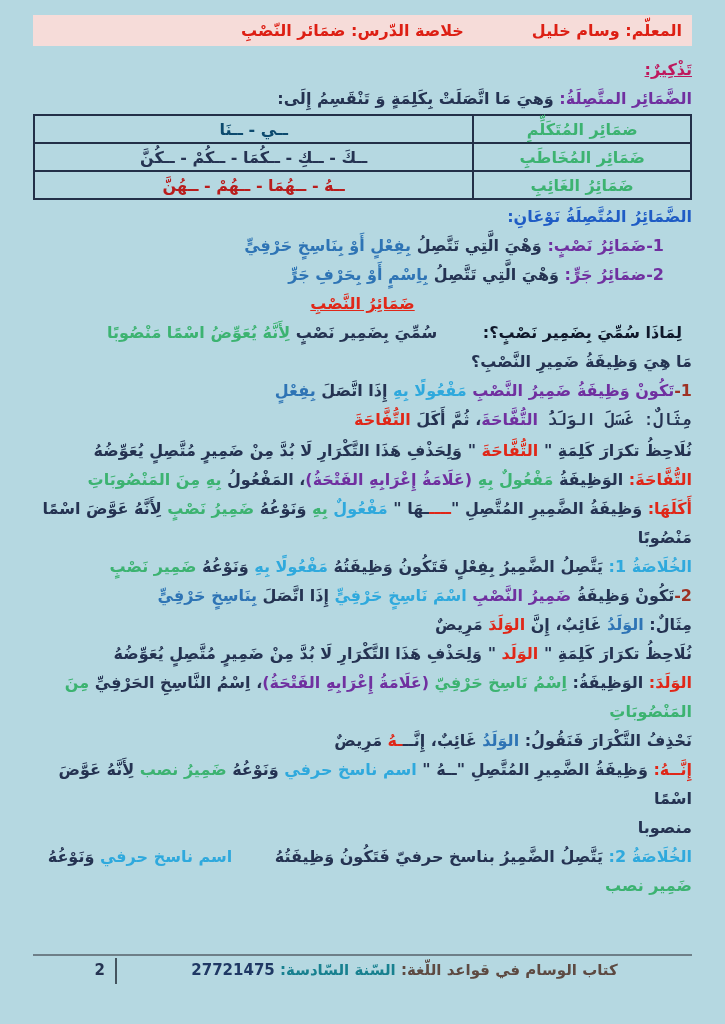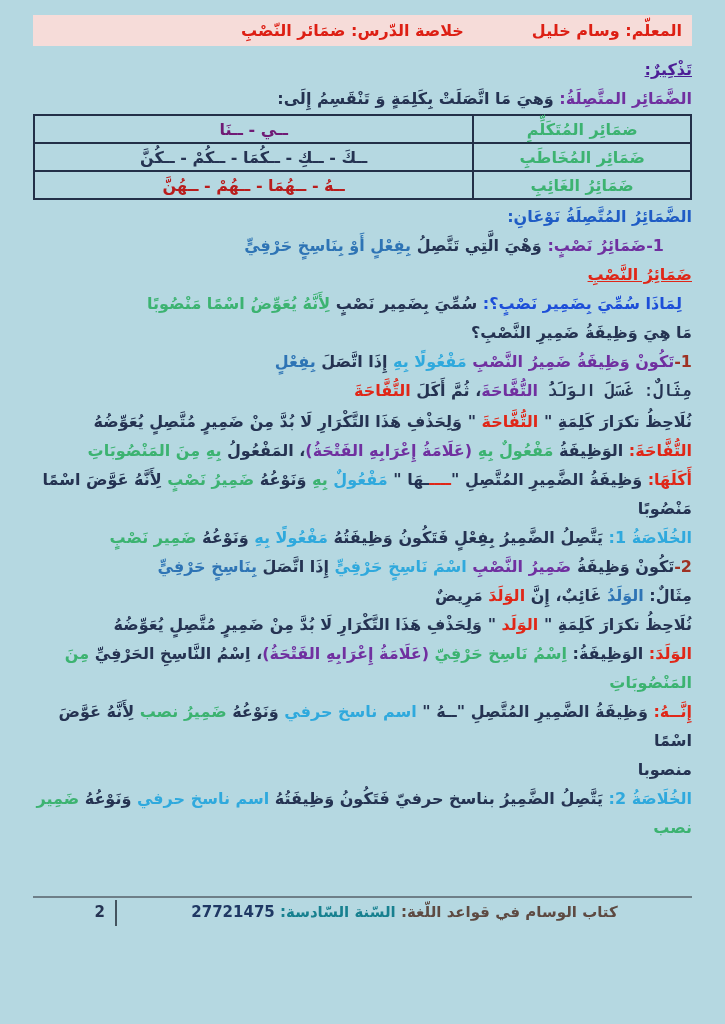--- a/index.html
+++ b/index.html
@@ -29,61 +29,63 @@
 <div class="page" style="background: rgb(181, 216, 225);">
 
   <div class="header-bar" style="background: rgb(246, 220, 217);">
     <span style="color: rgb(221, 31, 20);">المعلّم: وسام خليل</span>
     <span style="color: rgb(221, 31, 20);">خلاصة الدّرس: ضمَائر النّصْبِ</span>
   </div>
 
   <div class="content">
 
     <div>
-        <div class="line"><span style="color: #4c1d95; text-decoration: underline;">تَذْكِيرٌ:</span></div>
+        <div class="line"><span style="color: #be185d; text-decoration: underline;">تَذْكِيرٌ:</span></div>
         <div class="line"><span style="color: rgb(112, 48, 160);">الضَّمَائِر المتَّصِلَةُ: </span><span style="color: rgb(37, 51, 82);">وَهيَ مَا اتَّصَلَتْ بِكَلِمَةٍ وَ تَنْقَسِمُ إِلَى:</span></div>
       </div>
 
     <table class="pron">
       <tbody>
           <tr>
         <td class="lbl" style="color: rgb(60, 179, 113);">ضمَائِر المُتَكَلِّمِ</td>
-        <td style="color: #701a75;">ــي - ــنَا</td>
+        <td style="color: #0c4a6e;">ــي - ــنَا</td>
       </tr>
       <tr>
         <td class="lbl" style="color: rgb(60, 179, 113);">ضَمَائِر المُخَاطَبِ</td>
         <td style="color: rgb(37, 51, 82);">ــكَ - ــكِ - ــكُمَا - ــكُمْ - ــكُنَّ</td>
       </tr>
       <tr>
         <td class="lbl" style="color: rgb(60, 179, 113);">ضَمَائِرُ الغَائِبِ</td>
         <td style="color: #b91c1c;">ــهُ - ــهُمَا - ــهُمْ - ــهُنَّ</td>
       </tr>
     </tbody>
       </table>
 
     <div>
         <div class="line"><span style="color: rgb(31, 92, 197);">الضَّمَائِرُ المُتَّصِلَةُ نَوْعَانِ:</span></div>
         <div class="line" style="padding-right: 28px;"><span style="color: rgb(112, 48, 160);">1-ضَمَائِرُ نَصْبٍ: </span><span style="color: rgb(37, 51, 82);">وَهْيَ الَّتِي تَتَّصِلُ </span><span style="color: rgb(46, 116, 181);">بِفِعْلٍ أَوْ بِنَاسِخٍ حَرْفِيٍّ</span></div>
-        <div class="line" style="text-align: right;"><span style="color: rgb(224, 39, 24); text-decoration: underline;">ضَمَائِرُ النَّصْبِ</span></div>
-        <div class="line" style="padding-right: 10px;"><span style="color: #1d4ed8;">لِمَاذَا سُمِّيَ بِضَمِير نَصْبٍ؟: </span><span style="color: rgb(37, 51, 82);">سُمِّيَ بِضَمِير نَصْبٍ </span><span style="color: rgb(60, 179, 113);">لِأَنَّهُ يُعَوِّضُ اسْمًا مَنْصُوبًا</span></div>
+        <div class="line" style="padding-right: 28px;"><span style="color: rgb(112, 48, 160);">2-ضمَائِرُ جَرٍّ: </span><span style="color: rgb(37, 51, 82);">وَهْيَ الَّتِي تَتَّصِلُ </span><span style="color: rgb(46, 116, 181);">بِاِسْمٍ أَوْ بِحَرْفِ جَرٍّ</span></div>
+        <div class="line" style="text-align: center;"><span style="color: rgb(224, 39, 24); text-decoration: underline;">ضَمَائِرُ النَّصْبِ</span></div>
+        <div class="line" style="padding-right: 10px;"><span style="color: #0f172a; margin-left: 40px;">لِمَاذَا سُمِّيَ بِضَمِير نَصْبٍ؟: </span><span style="color: rgb(37, 51, 82);">سُمِّيَ بِضَمِير نَصْبٍ </span><span style="color: rgb(60, 179, 113);">لِأَنَّهُ يُعَوِّضُ اسْمًا مَنْصُوبًا</span></div>
         <div class="line"><span style="color: rgb(37, 51, 82);">مَا هِيَ وَظِيفَةُ ضَمِيرِ النَّصْبِ؟</span></div>
         <div class="line"><span style="color: rgb(158, 49, 35);">1-</span><span style="color: rgb(112, 48, 160);">تَكُونْ وَظِيفَةُ ضَمِيرُ النَّصْبِ </span><span style="color: rgb(47, 169, 221);">مَفْعُولًا بِهِ </span><span style="color: rgb(37, 51, 82);">إِذَا اتَّصَلَ </span><span style="color: rgb(46, 116, 181);">بِفِعْلٍ</span></div>
         <div class="line"><span style="color: rgb(37, 51, 82); font-family: Liberation Mono, monospace;">مِثَالٌ: غَسَلَ الوَلَدُ </span><span style="color: rgb(112, 48, 160);">التُّفَّاحَةَ</span><span style="color: rgb(37, 51, 82);">، ثُمَّ أَكَلَ </span><span style="color: rgb(224, 39, 24);">التُّفَّاحَةَ</span></div>
         <div class="line"><span style="color: rgb(37, 51, 82);">نُلَاحِظُ تكرَارَ كَلِمَةِ " </span><span style="color: rgb(224, 39, 24);">التُّفَّاحَةَ</span><span style="color: rgb(37, 51, 82);"> " وَلِحَذْفِ هَذَا التَّكْرَارِ لَا بُدَّ مِنْ ضَمِيرٍ مُتَّصِلٍ يُعَوِّضُهُ</span></div>
         <div class="line"><span style="color: rgb(224, 39, 24);">التُّفَّاحَةَ: </span><span style="color: rgb(37, 51, 82);">الوَظِيفَةُ </span><span style="color: rgb(60, 179, 113);">مَفْعُولٌ بِهِ </span><span style="color: rgb(112, 48, 160);">(عَلَامَةُ إِعْرَابِهِ الفَتْحَةُ)</span><span style="color: rgb(37, 51, 82);">، المَفْعُولُ </span><span style="color: rgb(60, 179, 113);">بِهِ مِنَ المَنْصُوبَاتِ</span></div>
         <div class="line"><span style="color: rgb(224, 39, 24);">أَكَلَهَا: </span><span style="color: rgb(37, 51, 82);">وَظِيفَةُ الضَّمِيرِ المُتَّصِلِ "</span><span style="color: rgb(224, 39, 24);">ــــ</span><span style="color: rgb(37, 51, 82);">ـهَا " </span><span style="color: rgb(47, 169, 221);">مَفْعُولٌ </span><span style="color: rgb(60, 179, 113);">بِهِ </span><span style="color: rgb(37, 51, 82);">وَنَوْعُهُ </span><span style="color: rgb(60, 179, 113);">ضَمِيرُ نَصْبٍ </span><span style="color: rgb(37, 51, 82);">لِأَنَّهُ عَوَّضَ اسْمًا</span></div>
         <div class="line"><span style="color: rgb(37, 51, 82);">مَنْصُوبًا</span></div>
         <div class="line"><span style="color: rgb(47, 169, 221);">الخُلَاصَةُ 1: </span><span style="color: rgb(37, 51, 82);">يَتَّصِلُ الضَّمِيرُ بِفِعْلٍ فَتَكُونُ وَظِيفَتُهُ </span><span style="color: rgb(47, 169, 221);">مَفْعُولًا بِهِ </span><span style="color: rgb(37, 51, 82);">وَنَوْعُهُ </span><span style="color: rgb(60, 179, 113);">ضَمِير نَصْبٍ</span></div>
         <div class="line"><span style="color: rgb(158, 49, 35);">2-</span><span style="color: rgb(37, 51, 82);">تَكُونْ وَظِيفَةُ </span><span style="color: rgb(112, 48, 160);">ضَمِيرُ النَّصْبِ </span><span style="color: rgb(47, 169, 221);">اسْمَ نَاسِخٍ حَرْفِيٍّ </span><span style="color: rgb(37, 51, 82);"> إِذَا اتَّصَلَ </span><span style="color: rgb(46, 116, 181);">بِنَاسِخٍ حَرْفِيٍّ</span></div>
         <div class="line"><span style="color: rgb(37, 51, 82);">مِثَالٌ: </span><span style="color: rgb(46, 116, 181);">الوَلَدُ </span><span style="color: rgb(37, 51, 82);">غَائِبٌ، إِنَّ </span><span style="color: rgb(224, 39, 24);">الوَلَدَ </span><span style="color: rgb(37, 51, 82);">مَرِيضٌ</span></div>
         <div class="line"><span style="color: rgb(37, 51, 82);">نُلَاحِظُ تكرَارَ كَلِمَةِ " </span><span style="color: rgb(224, 39, 24);">الوَلَد</span><span style="color: rgb(37, 51, 82);"> " وَلِحَذْفِ هَذَا التَّكْرَارِ لَا بُدَّ مِنْ ضَمِيرٍ مُتَّصِلٍ يُعَوِّضُهُ</span></div>
         <div class="line"><span style="color: rgb(224, 39, 24);">الوَلَدَ: </span><span style="color: rgb(37, 51, 82);">الوَظِيفَةُ: </span><span style="color: rgb(60, 179, 113);">اِسْمُ نَاسِخ حَرْفِيّ </span><span style="color: rgb(112, 48, 160);">(عَلَامَةُ إِعْرَابِهِ الفَتْحَةُ)</span><span style="color: rgb(37, 51, 82);">، اِسْمُ النَّاسِخِ الحَرْفِيِّ </span><span style="color: rgb(60, 179, 113);">مِنَ المَنْصُوبَاتِ</span></div>
+        <div class="line"><span style="color: rgb(37, 51, 82);">نَحْذِفُ التَّكْرَارَ فَنَقُولُ: </span><span style="color: rgb(46, 116, 181);">الوَلَدُ </span><span style="color: rgb(37, 51, 82);">غَائِبٌ، إِنَّــ</span><span style="color: rgb(224, 39, 24);">ـهُ </span><span style="color: rgb(37, 51, 82);">مَرِيضٌ</span></div>
         <div class="line"><span style="color: rgb(224, 39, 24);">إِنَّــهُ: </span><span style="color: rgb(37, 51, 82);"> وَظِيفَةُ الضَّمِيرِ المُتَّصِلِ "ــهُ " </span><span style="color: rgb(47, 169, 221);">اسم ناسخ حرفي </span><span style="color: rgb(37, 51, 82);">وَنَوْعُهُ </span><span style="color: rgb(60, 179, 113);">ضَمِيرُ نصب </span><span style="color: rgb(37, 51, 82);">لِأَنَّهُ عَوَّضَ اسْمًا</span></div>
         <div class="line"><span style="color: rgb(37, 51, 82);">منصوبا</span></div>
-        <div class="line"><span style="color: rgb(47, 169, 221);">الخُلَاصَةُ 2: </span><span style="color: rgb(37, 51, 82);">يَتَّصِلُ الضَّمِيرُ بناسخ حرفيّ فَتَكُونُ وَظِيفَتُهُ </span><span style="color: rgb(47, 169, 221);">اسم ناسخ حرفي </span><span style="color: rgb(37, 51, 82);">وَنَوْعُهُ </span><span style="color: rgb(60, 179, 113);">ضَمِير نصب</span></div>
+        <div class="line"><span style="color: rgb(47, 169, 221);">الخُلَاصَةُ 2: </span><span style="color: rgb(37, 51, 82); padding-left: 37px;">يَتَّصِلُ الضَّمِيرُ بناسخ حرفيّ فَتَكُونُ وَظِيفَتُهُ </span><span style="color: rgb(47, 169, 221);">اسم ناسخ حرفي </span><span style="color: rgb(37, 51, 82);">وَنَوْعُهُ </span><span style="color: rgb(60, 179, 113);">ضَمِير نصب</span></div>
       </div>
 
   </div>
 
   <div class="footer">
     <div class="footer-row">
       <div class="pagenum" style="color: rgb(37, 51, 82);">2</div>
       <div class="footer-center">
         <span style="color: rgb(93, 74, 66);">كتاب الوسام في قواعد اللّغة: </span><span style="color: rgb(23, 128, 143);">السّنة السّادسة: </span><span style="color: rgb(31, 56, 100);">27721475</span>
       </div>

